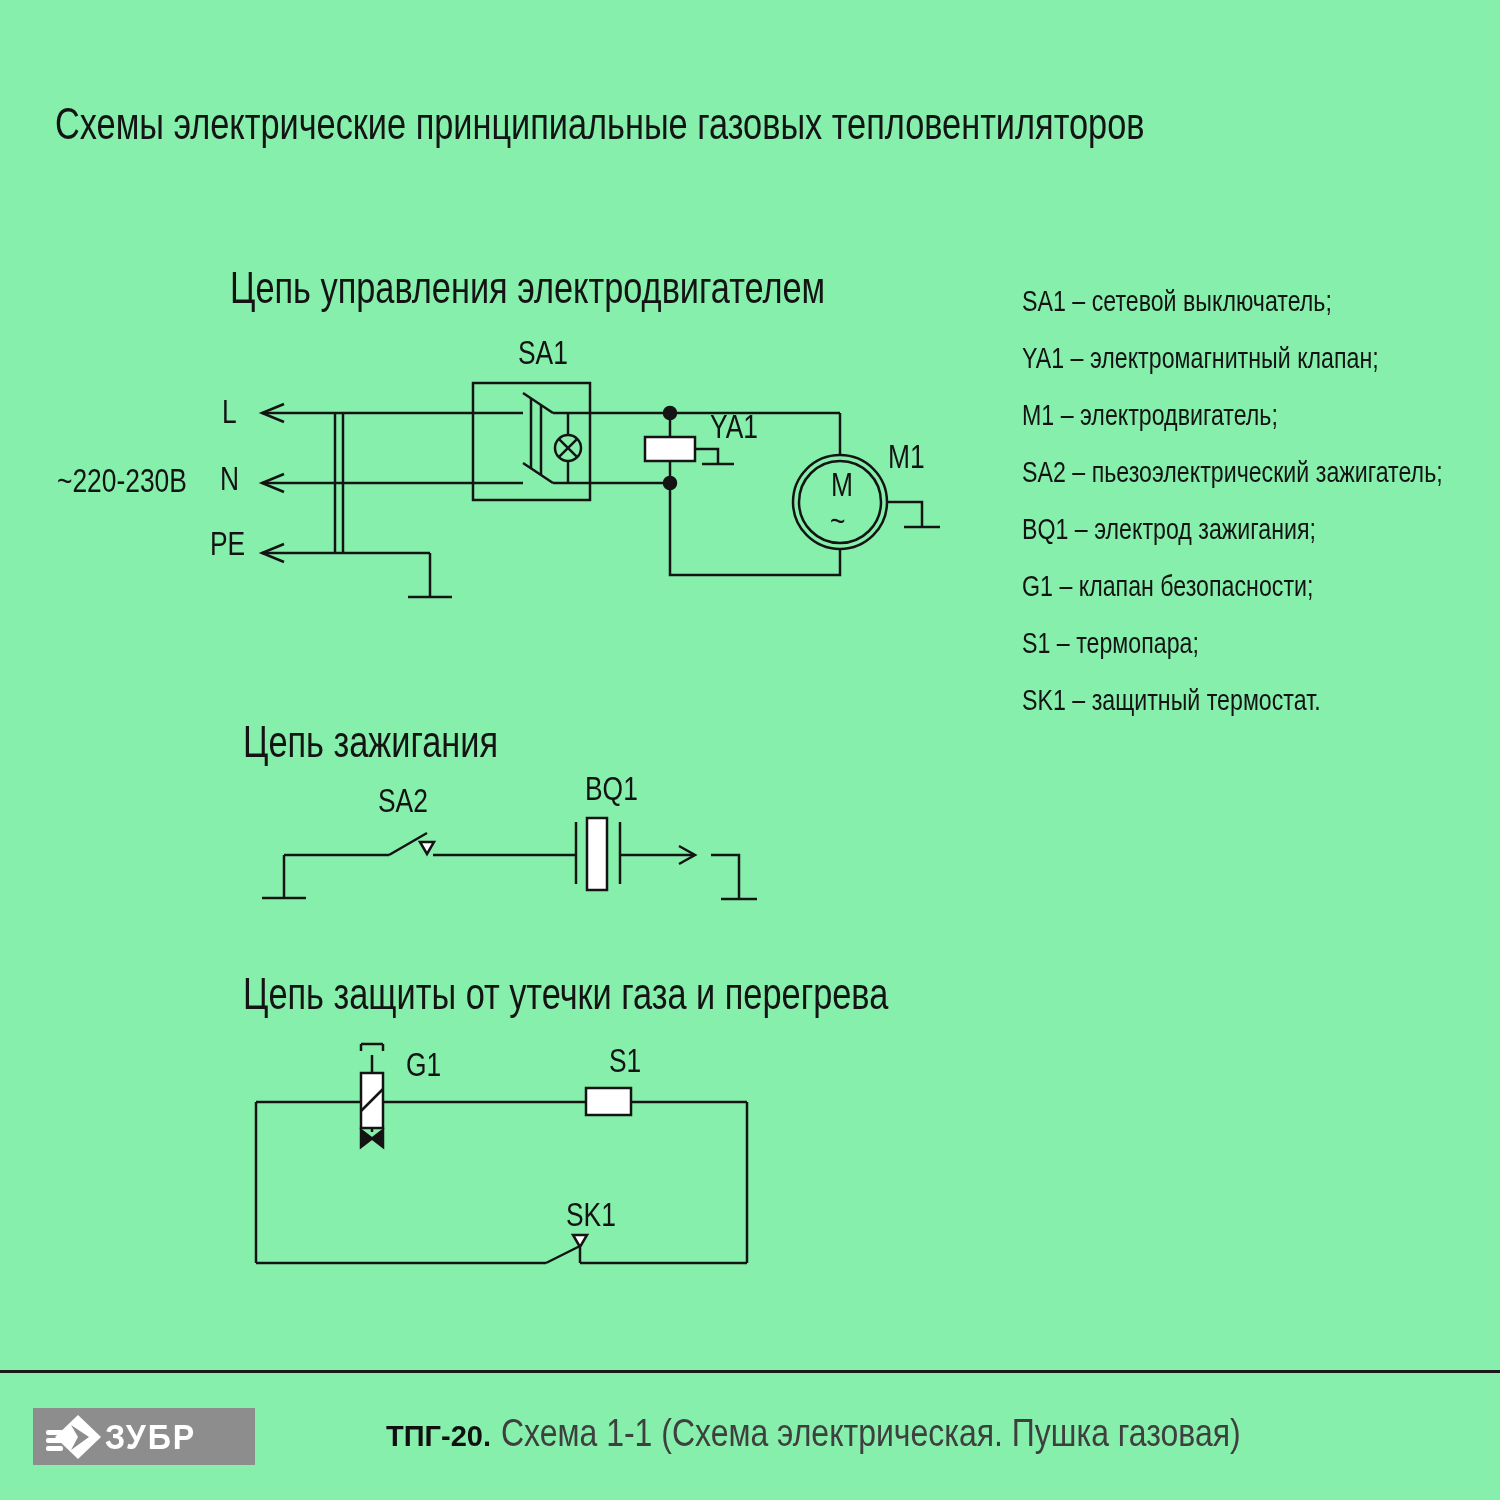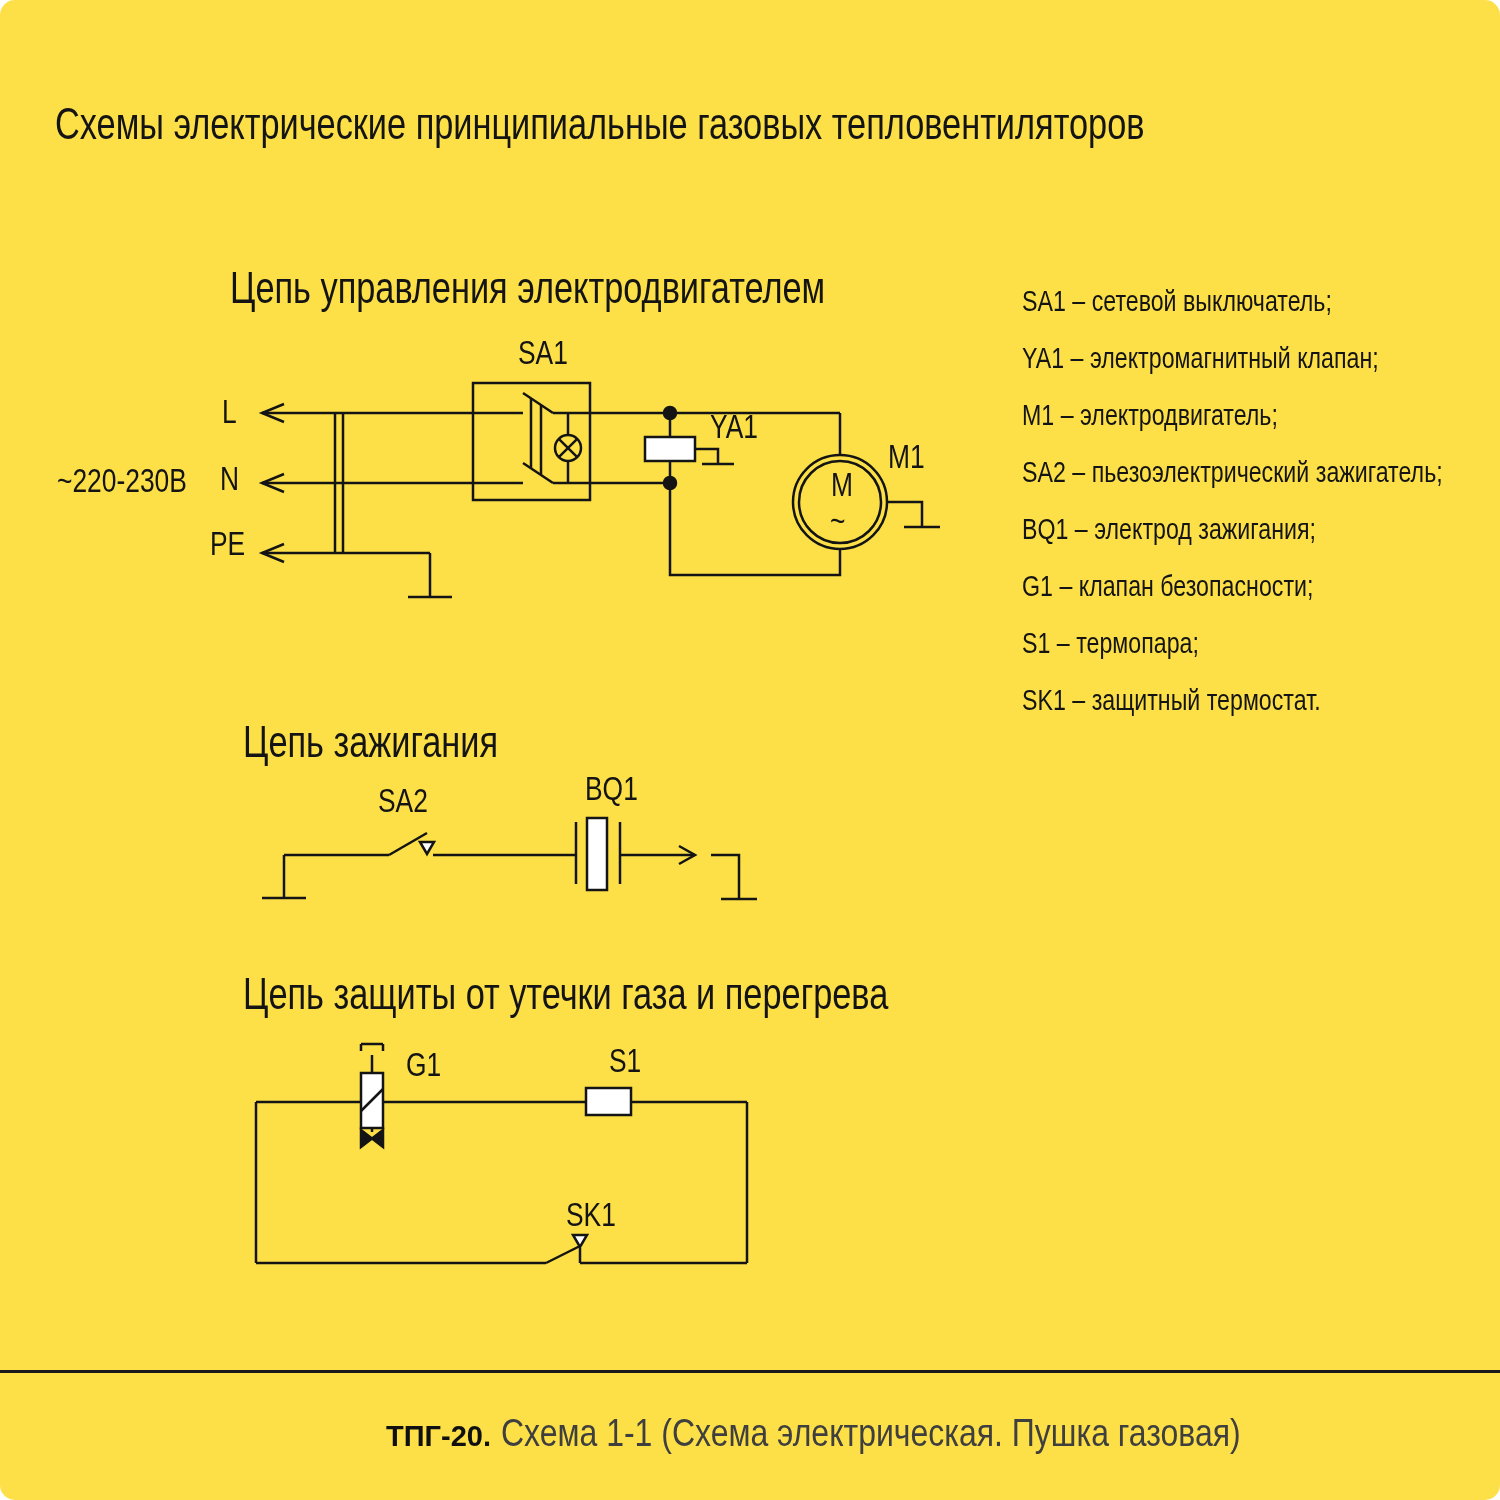--- a/index.html
+++ b/index.html
@@ -1,17 +1,17 @@
 <!DOCTYPE html>
 <html><head>
 <meta charset="utf-8">
 <style>
   html,body{margin:0;padding:0;background:#ffffff;}
-  #page{position:relative;width:1500px;height:1500px;background:#fde047;overflow:hidden;
-        font-family:"Liberation Sans", sans-serif;color:#141414;border-radius:15px;}
+  #page{position:relative;width:1500px;height:1500px;background:#86efac;overflow:hidden;
+        font-family:"Liberation Sans", sans-serif;color:#141414;}
   svg{position:absolute;left:0;top:0;}
   .lineart{stroke:#141414;stroke-width:2.5;fill:none;}
   .heading{position:absolute;font-size:44px;line-height:1;white-space:nowrap;
            transform:scaleX(0.78);transform-origin:left top;color:#141414;}
   .slabel{position:absolute;font-size:33px;line-height:1;white-space:nowrap;
           transform:scaleX(0.80);transform-origin:left top;color:#141414;}
   .legend-item{position:absolute;left:1022px;font-size:29px;line-height:1;white-space:nowrap;
           transform:scaleX(0.80);transform-origin:left top;color:#141414;}
   .divider{position:absolute;left:0;top:1370px;width:1500px;height:3px;background:#1a1a1a;}
   .logo{position:absolute;left:33px;top:1408px;width:222px;height:57px;background:#8d8d8d;
@@ -192,18 +192,28 @@
     <div class="legend-item" style="top:401px;">M1 – электродвигатель;</div>
     <div class="legend-item" style="top:458px;">SA2 – пьезоэлектрический зажигатель;</div>
     <div class="legend-item" style="top:515px;">BQ1 – электрод зажигания;</div>
     <div class="legend-item" style="top:572px;">G1 – клапан безопасности;</div>
     <div class="legend-item" style="top:629px;">S1 – термопара;</div>
     <div class="legend-item" style="top:686px;">SK1 – защитный термостат.</div>
   </div>
 
   <div class="divider"></div>
 
+  <div class="logo">
+    <svg width="72" height="57" viewBox="0 0 72 57" style="position:static">
+      <rect x="13" y="22" width="17" height="5" rx="2" fill="#ffffff"></rect>
+      <rect x="13" y="30" width="21" height="5" rx="2" fill="#ffffff"></rect>
+      <rect x="13" y="38" width="17" height="5" rx="2" fill="#ffffff"></rect>
+      <polygon points="45,7 68,29 45,51 22,29" fill="#ffffff"></polygon>
+      <polygon points="38,17 56,29 38,42 45,29" fill="#8d8d8d"></polygon>
+    </svg>
+    <span class="logo-text">ЗУБР</span>
+  </div>
 
   <div class="footer-line">
     <span class="footer-model">ТПГ-20.</span><span class="footer-caption">Схема 1-1 (Схема электрическая. Пушка газовая)</span>
   </div>
 
 </div>
 
 </body></html>

